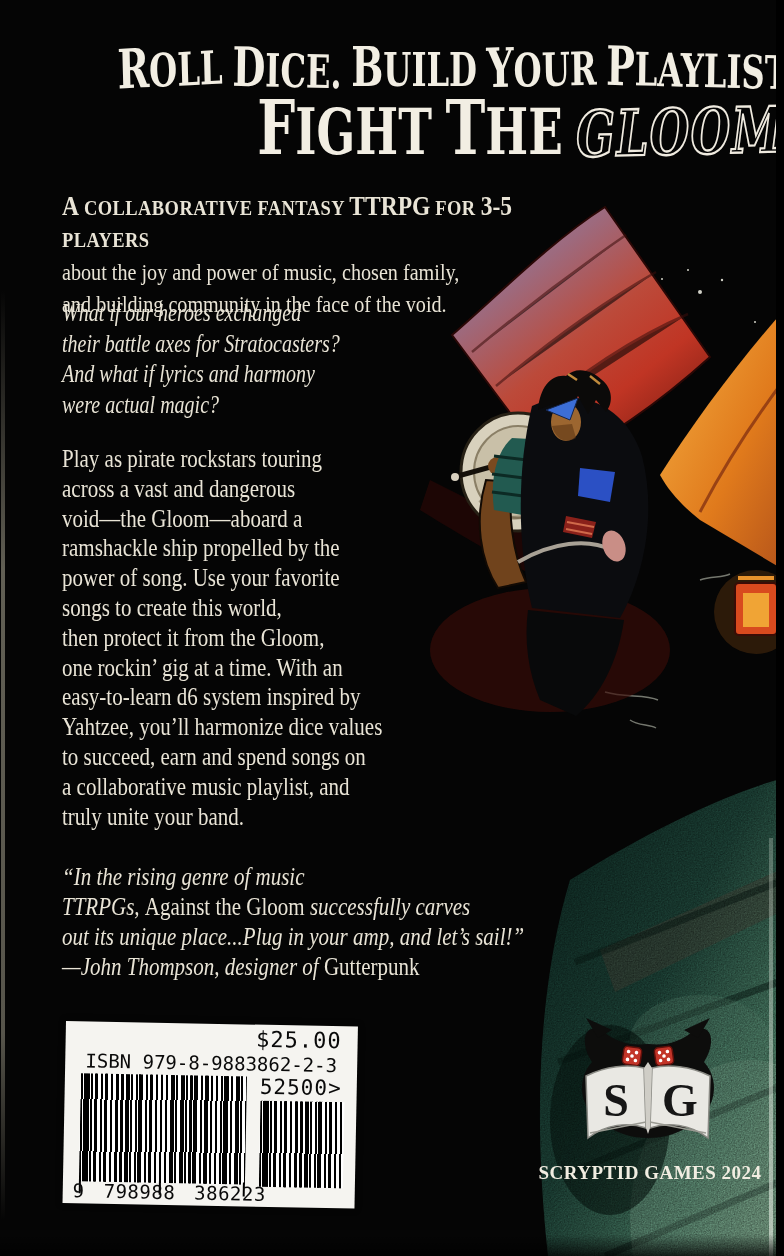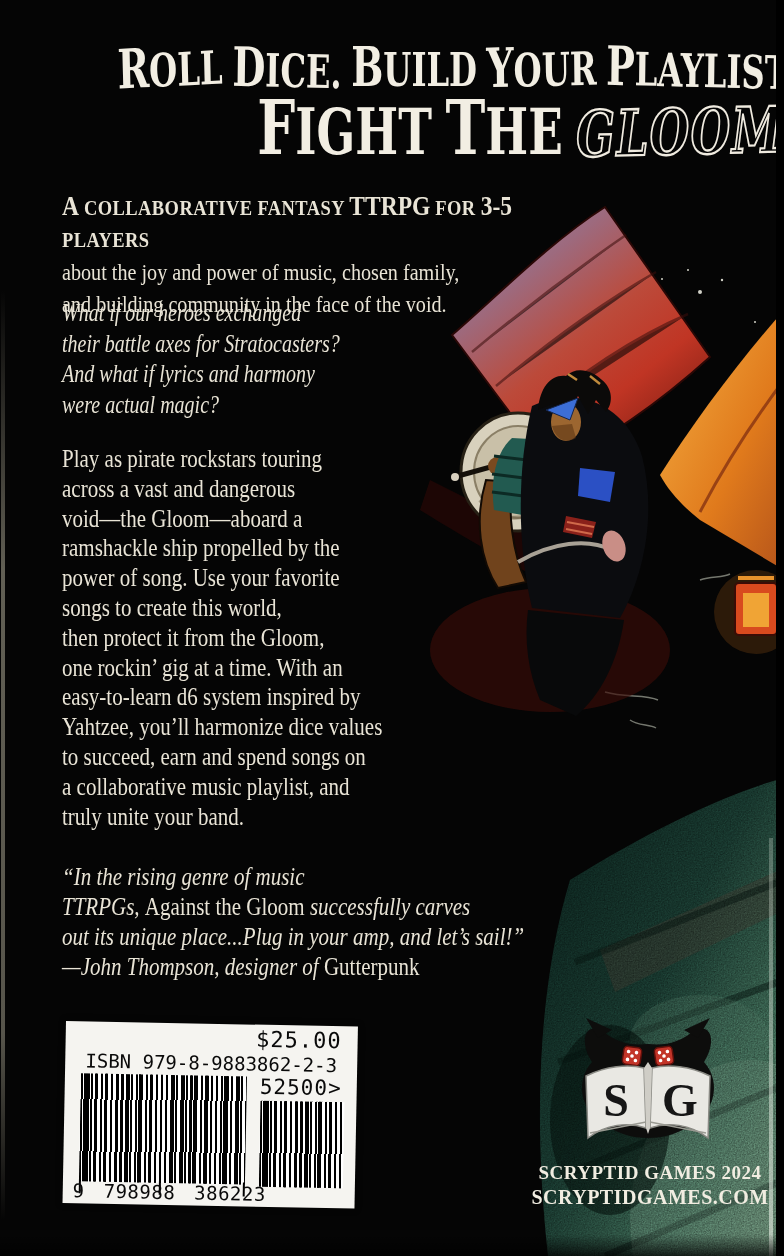--- a/index.html
+++ b/index.html
@@ -273,20 +273,19 @@
       <path d="M86,52 L90,46 L94,52 L92,112 L90,118 L88,112 Z" fill="#cfcdc6"></path>
       <path d="M32,117 L88,106" stroke="#9a9a92" stroke-width="1.5" fill="none"></path>
       <path d="M148,117 L92,106" stroke="#9a9a92" stroke-width="1.5" fill="none"></path>
       <text x="58" y="100" text-anchor="middle" font-family="Liberation Serif, serif" font-size="46" font-weight="bold" fill="#161616">S</text>
       <text x="122" y="100" text-anchor="middle" font-family="Liberation Serif, serif" font-size="46" font-weight="bold" fill="#161616">G</text>
     </g>
   </svg>
 
   <div id="publisher" class="abs">
     <div class="p1">SCRYPTID GAMES 2024</div>
-    <div class="p2">SCRYPTIDGAMES.COM</div>
   </div>
 
   <div id="left-edge" class="abs"></div>
   <div id="right-edge" class="abs"></div>
   <div id="right-mask" class="abs"></div>
   <div id="bottom-shade" class="abs"></div>
 </div>
 
 </body></html>

